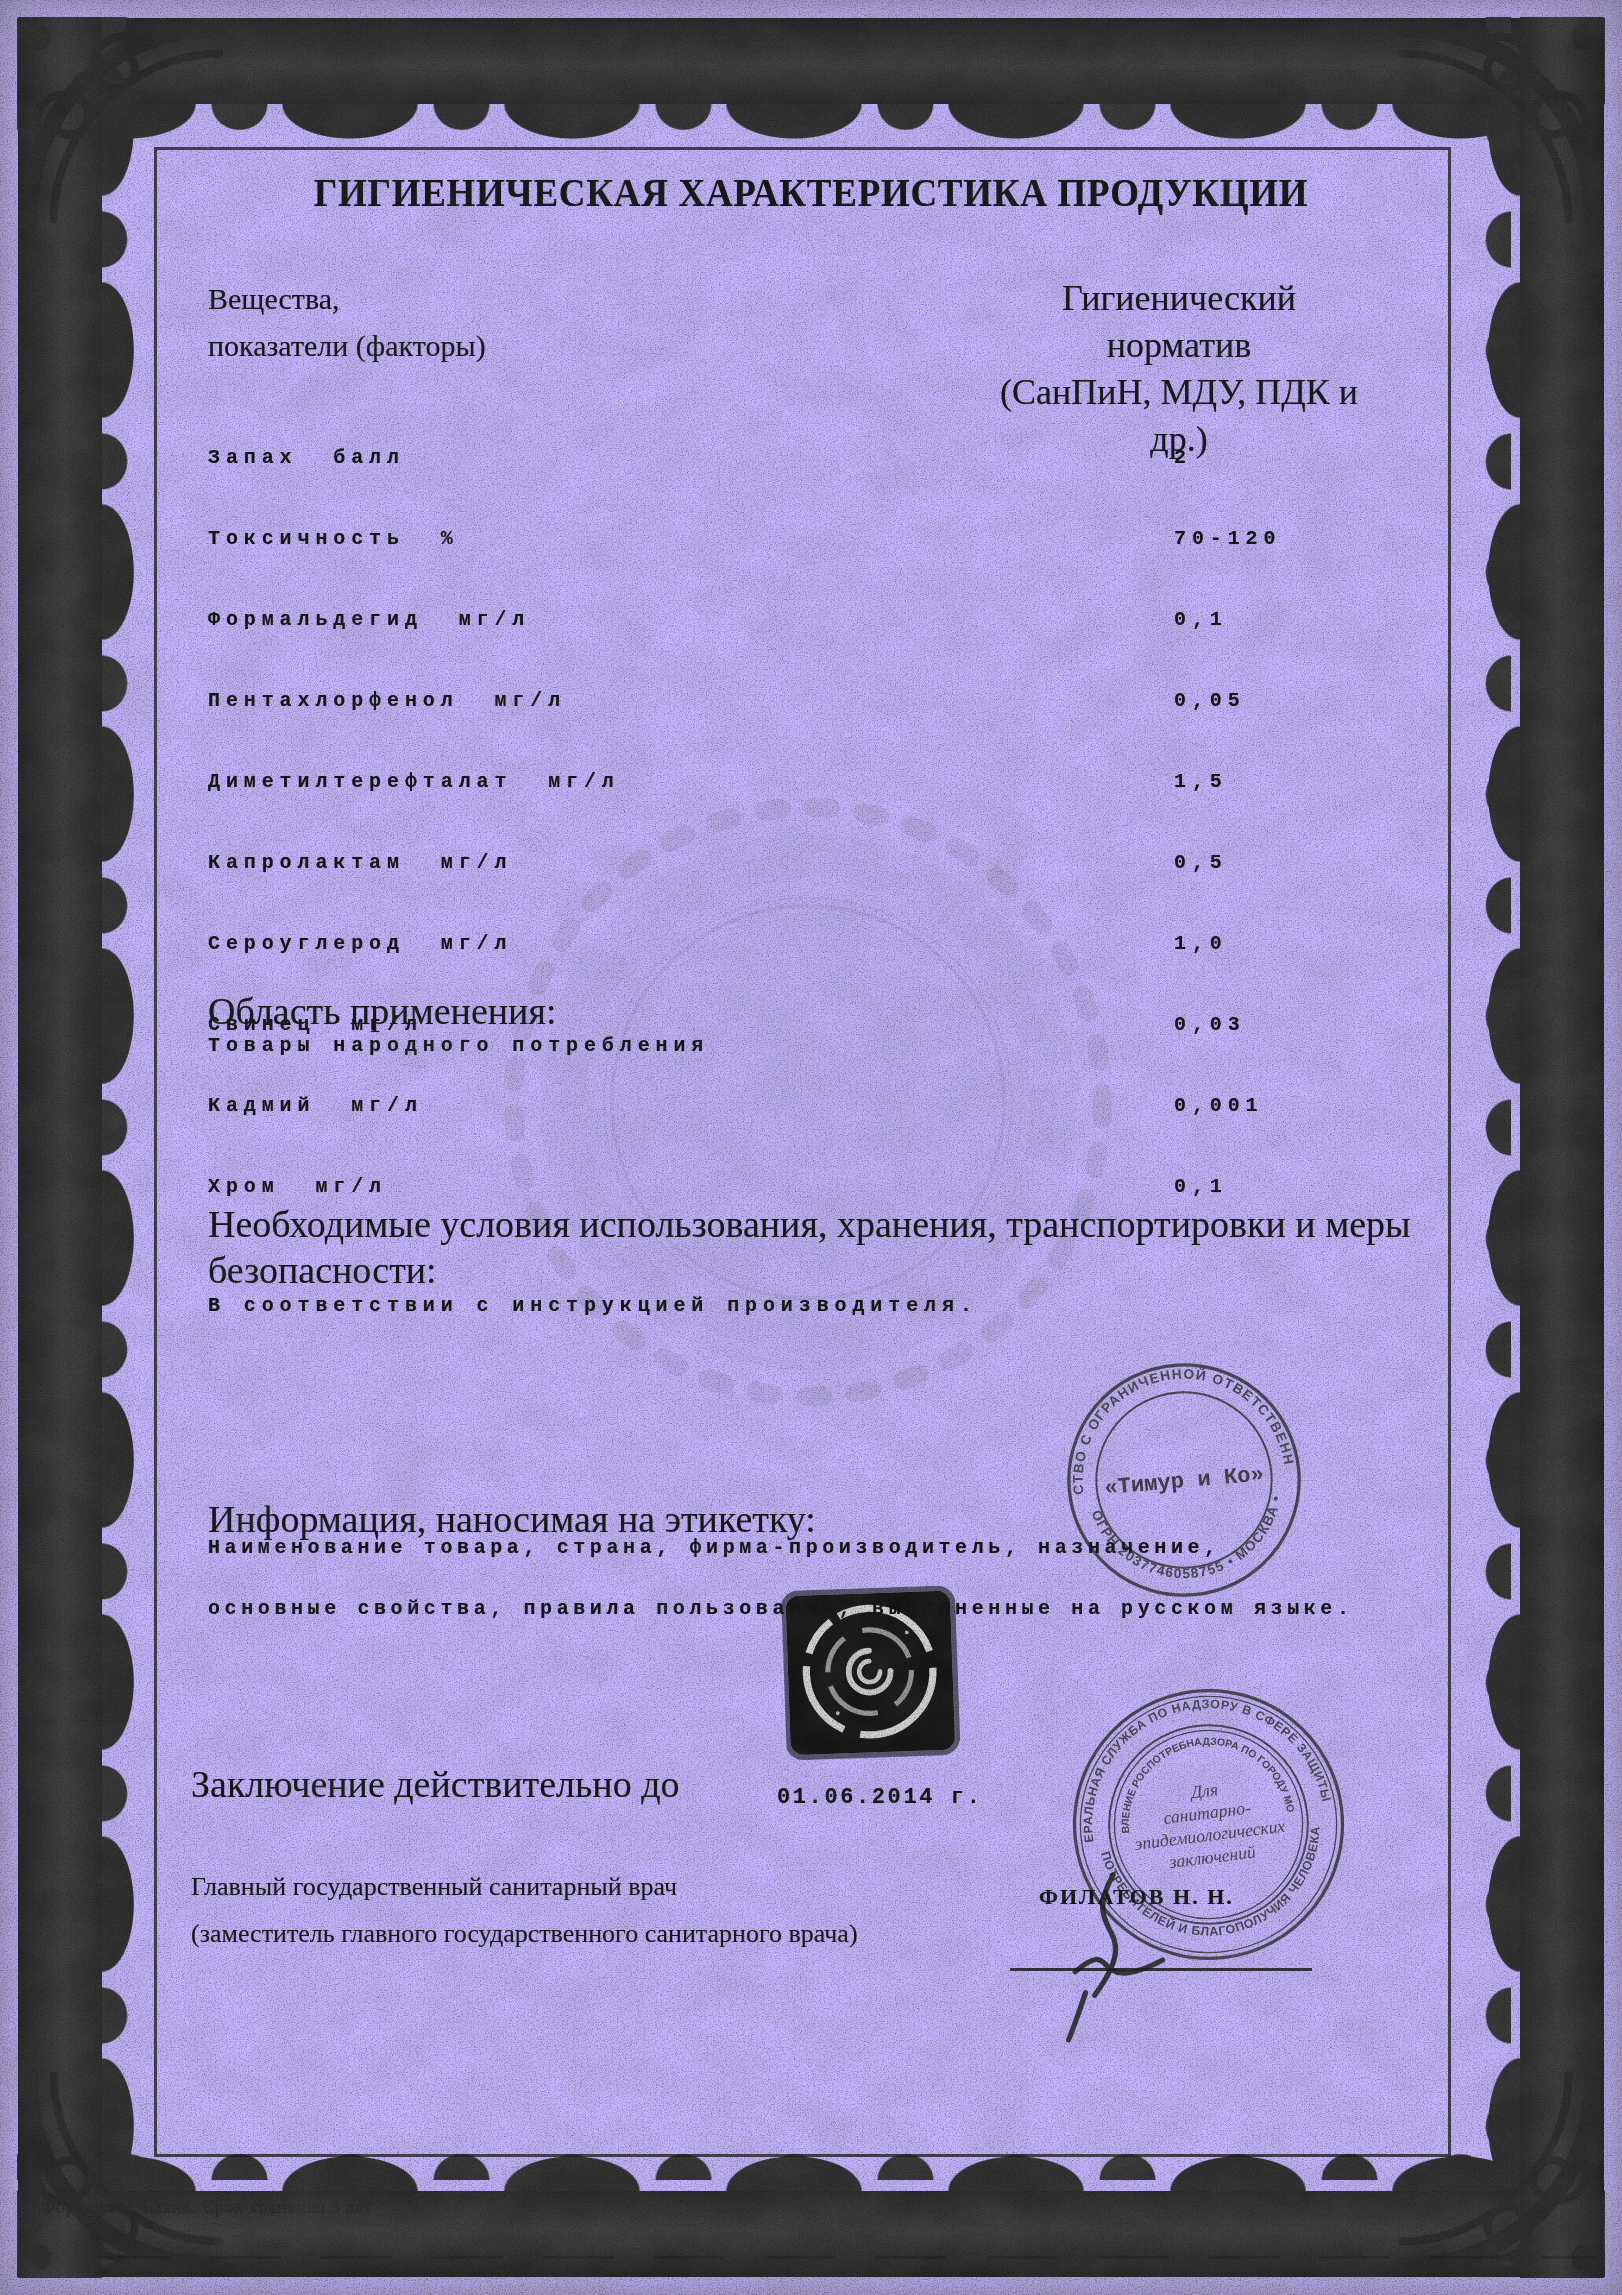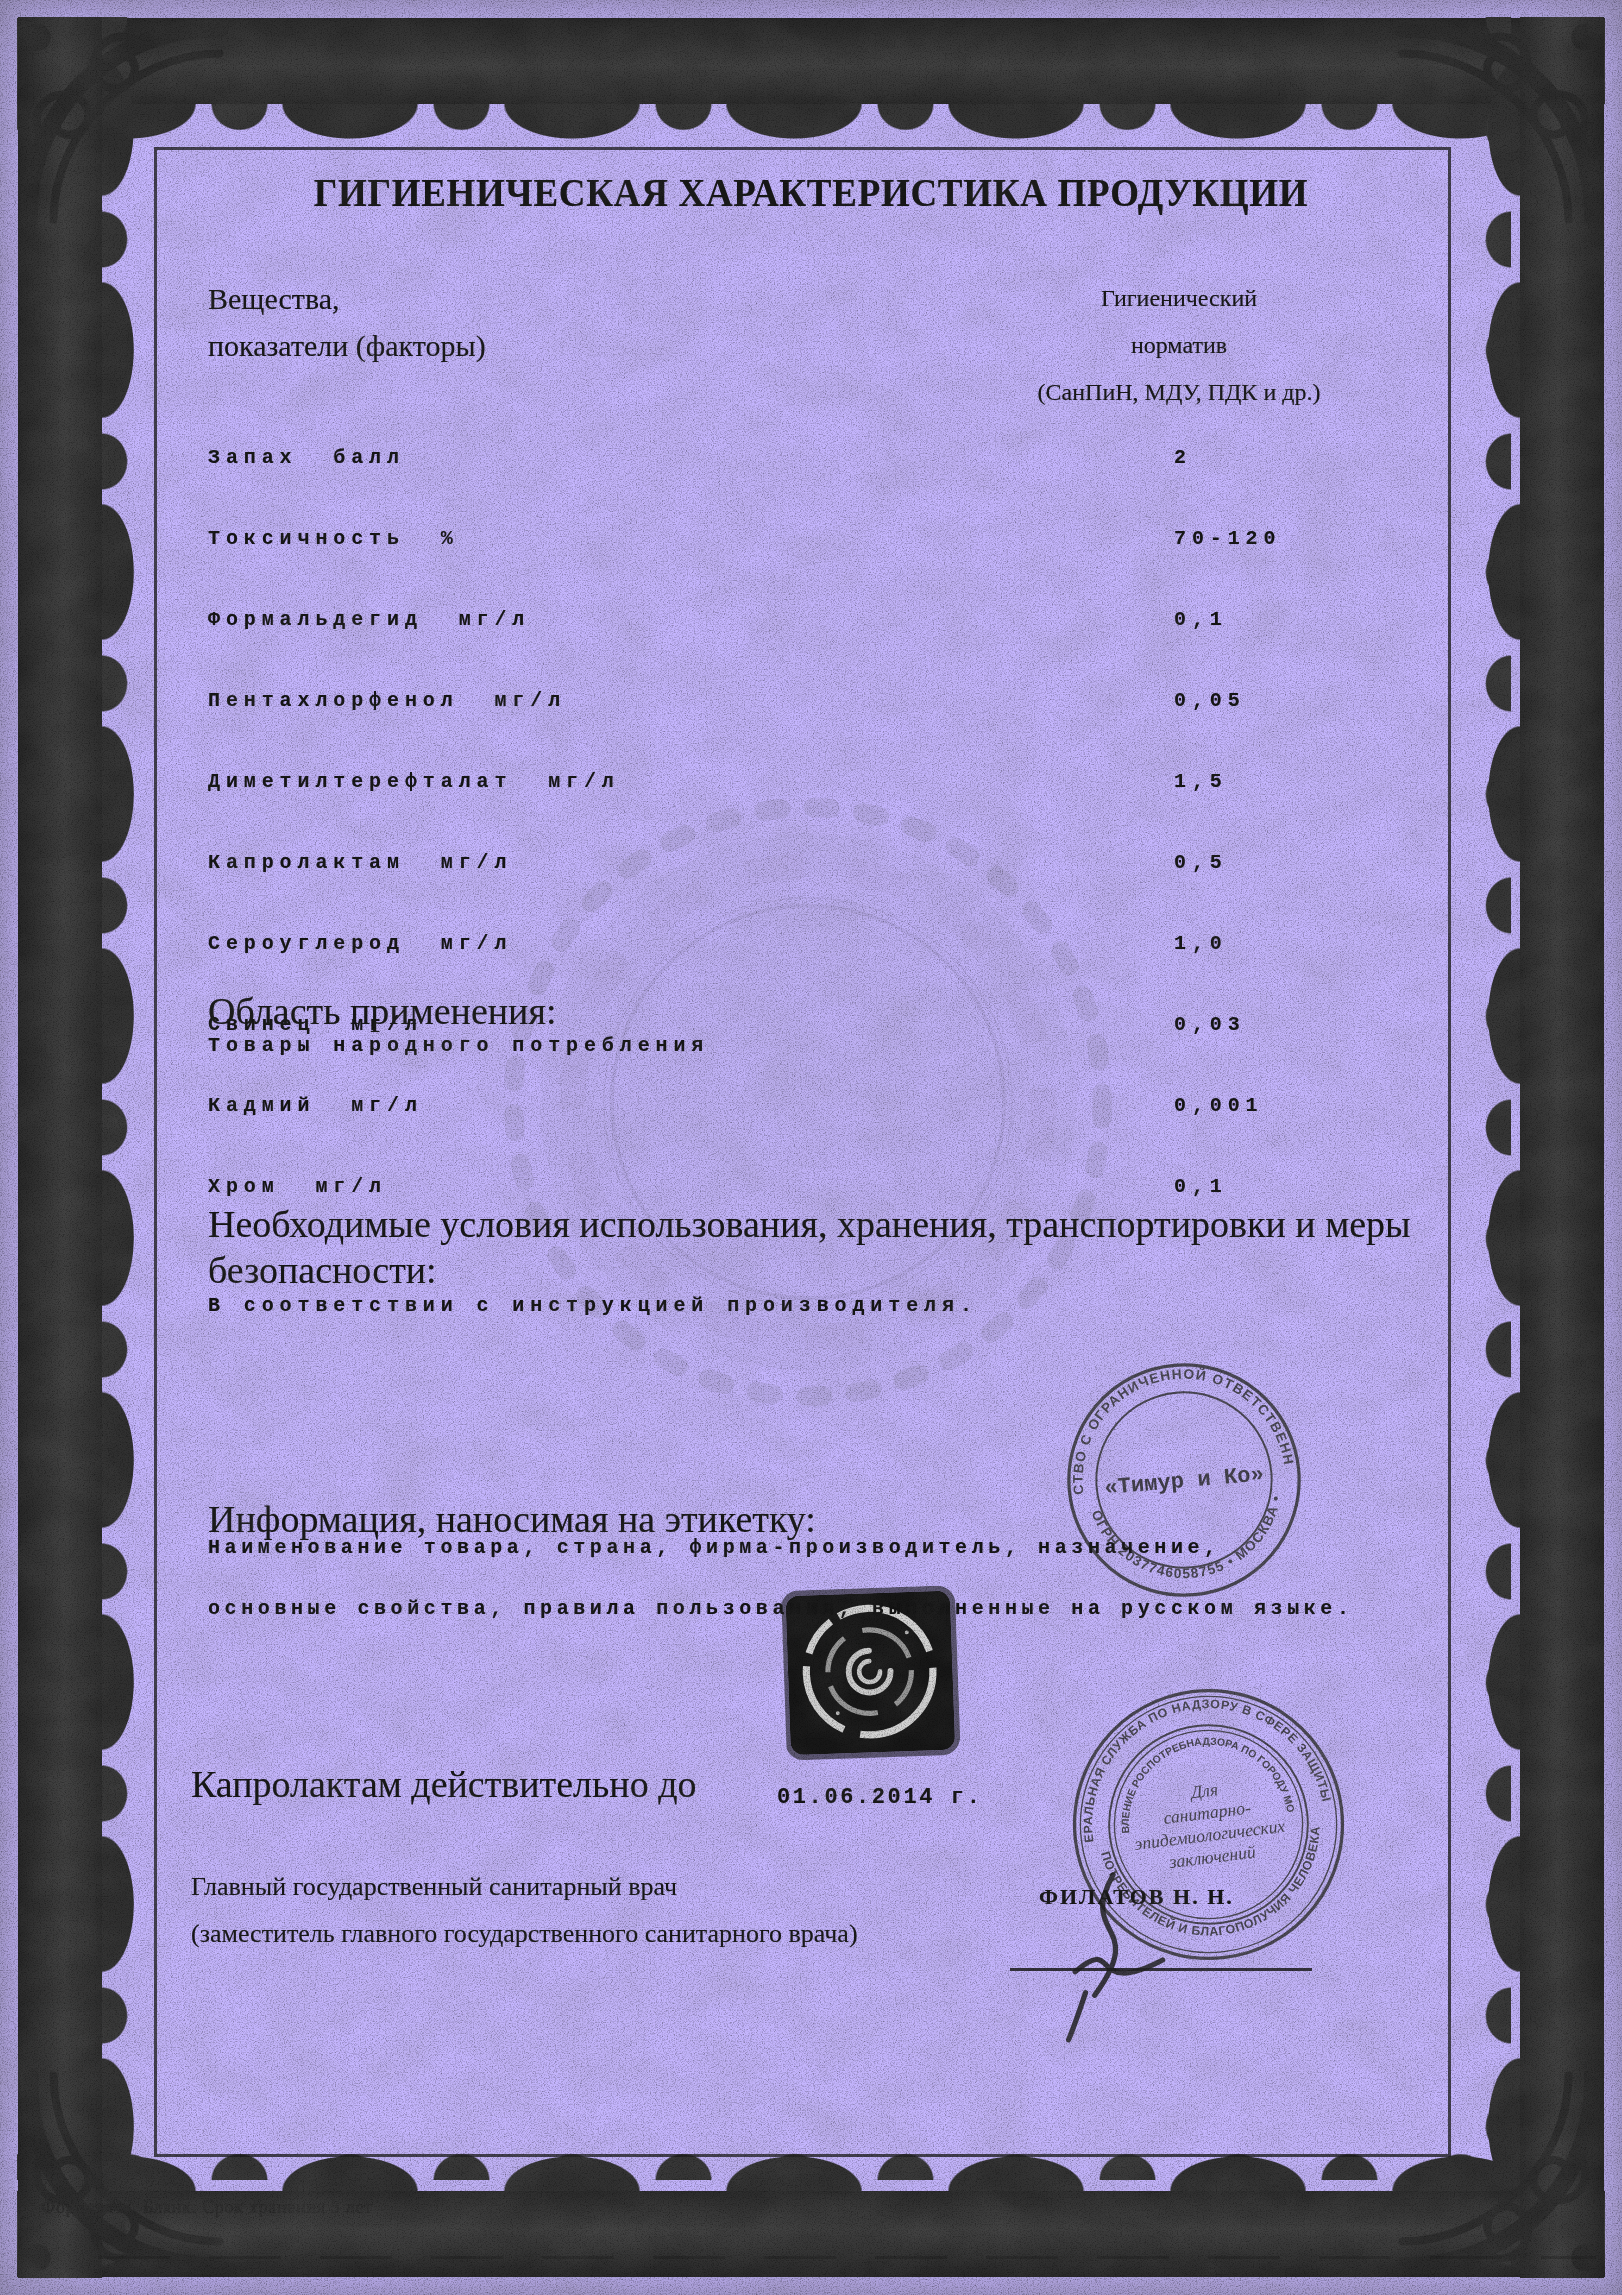--- a/index.html
+++ b/index.html
@@ -44,21 +44,21 @@
   .inner-frame{position:absolute;left:154px;top:147px;width:1291px;height:2004px;
     border:3.3px solid rgba(28,28,28,.78);z-index:4;}
   
   .serif{font-family:"Liberation Serif", serif;color:#171717;text-shadow:0 0 0.7px rgba(10,10,10,.4);}
   .mono{font-family:"Liberation Mono","DejaVu Sans Mono", monospace;font-weight:700;color:#141414;
     letter-spacing:5.9px;font-size:20px;white-space:pre;text-shadow:0 0 0.7px rgba(10,10,10,.35);}
   .abs{position:absolute;z-index:10;}
   .doc-title{left:0;width:100%;top:171px;text-align:center;font-size:37px;font-weight:700;
     letter-spacing:0.7px;transform:scaleY(1.08);}
   .hdr-left{left:208px;top:275px;font-size:30px;line-height:47px;}
-  .hdr-right{left:968px;top:275px;width:422px;text-align:center;font-size:24px;line-height:47px;}
+  .hdr-right{left:968px;top:275px;width:422px;text-align:center;font-size:36px;line-height:47px;}
   .subst-table{left:208px;top:400px;width:1236px;z-index:10;position:absolute;}
   .subst-row{position:relative;height:35px;}
   .subst-row .val{position:absolute;left:966px;top:0;}
   .sec-label{font-size:38px;}
   .sig-small{font-size:26px;}
   .filatov{left:1039px;top:1884px;font-size:22px;font-weight:700;letter-spacing:2px;z-index:12;}
   .date{left:777px;top:1757px;font-size:22px;letter-spacing:2.6px;z-index:12;margin-top:28px;}
   .sign-line{position:absolute;left:1010px;top:1968px;width:302px;height:0;
     border-top:3.3px solid rgba(25,25,25,.85);z-index:11;}
   .footer-note{left:41px;top:2197px;font-size:18px;color:#2e2e2e;z-index:12;letter-spacing:0.7px;}
@@ -179,21 +179,21 @@
     <rect x="6" y="8" width="252" height="244" rx="20" fill="#171717"></rect>
     <rect x="2" y="4" width="260" height="252" rx="24" fill="none" stroke="#171717" stroke-width="8" opacity=".6"></rect>
     <circle cx="131" cy="128" r="97" fill="none" stroke="#d6d6d6" stroke-width="11" stroke-dasharray="170 26 120 20 60 14"></circle>
     <circle cx="131" cy="128" r="64" fill="none" stroke="#9a9a9a" stroke-width="8" stroke-dasharray="60 30 90 22"></circle>
     <path d="M131,96 a32,32 0 1 0 32,32" fill="none" stroke="#cfcfcf" stroke-width="9" stroke-linecap="round"></path>
     <path d="M131,112 a16,16 0 1 0 16,16" fill="none" stroke="#cfcfcf" stroke-width="7" stroke-linecap="round"></path>
     <circle cx="80" cy="190" r="3" fill="#bbb"></circle>
       <circle cx="190" cy="70" r="3" fill="#bbb"></circle>
   </svg>
 
-  <div class="abs serif sec-label" style="left:191px;top:1762px">Капролактам действительно до</div>
+  <div class="abs serif sec-label" style="left:191px;top:1762px">Заключение действительно до</div>
   <div class="abs mono date">01.06.2014 г.</div>
 
   <svg class="stamp stamp-rpn" viewBox="0 0 430 430">
     <g fill="none" stroke="#303030">
       <circle cx="215" cy="215" r="205" stroke-width="5"></circle>
       <circle cx="215" cy="215" r="196" stroke-width="2"></circle>
       <circle cx="215" cy="215" r="152" stroke-width="3"></circle>
       <circle cx="215" cy="215" r="144" stroke-width="2"></circle>
     </g>
     <defs>

